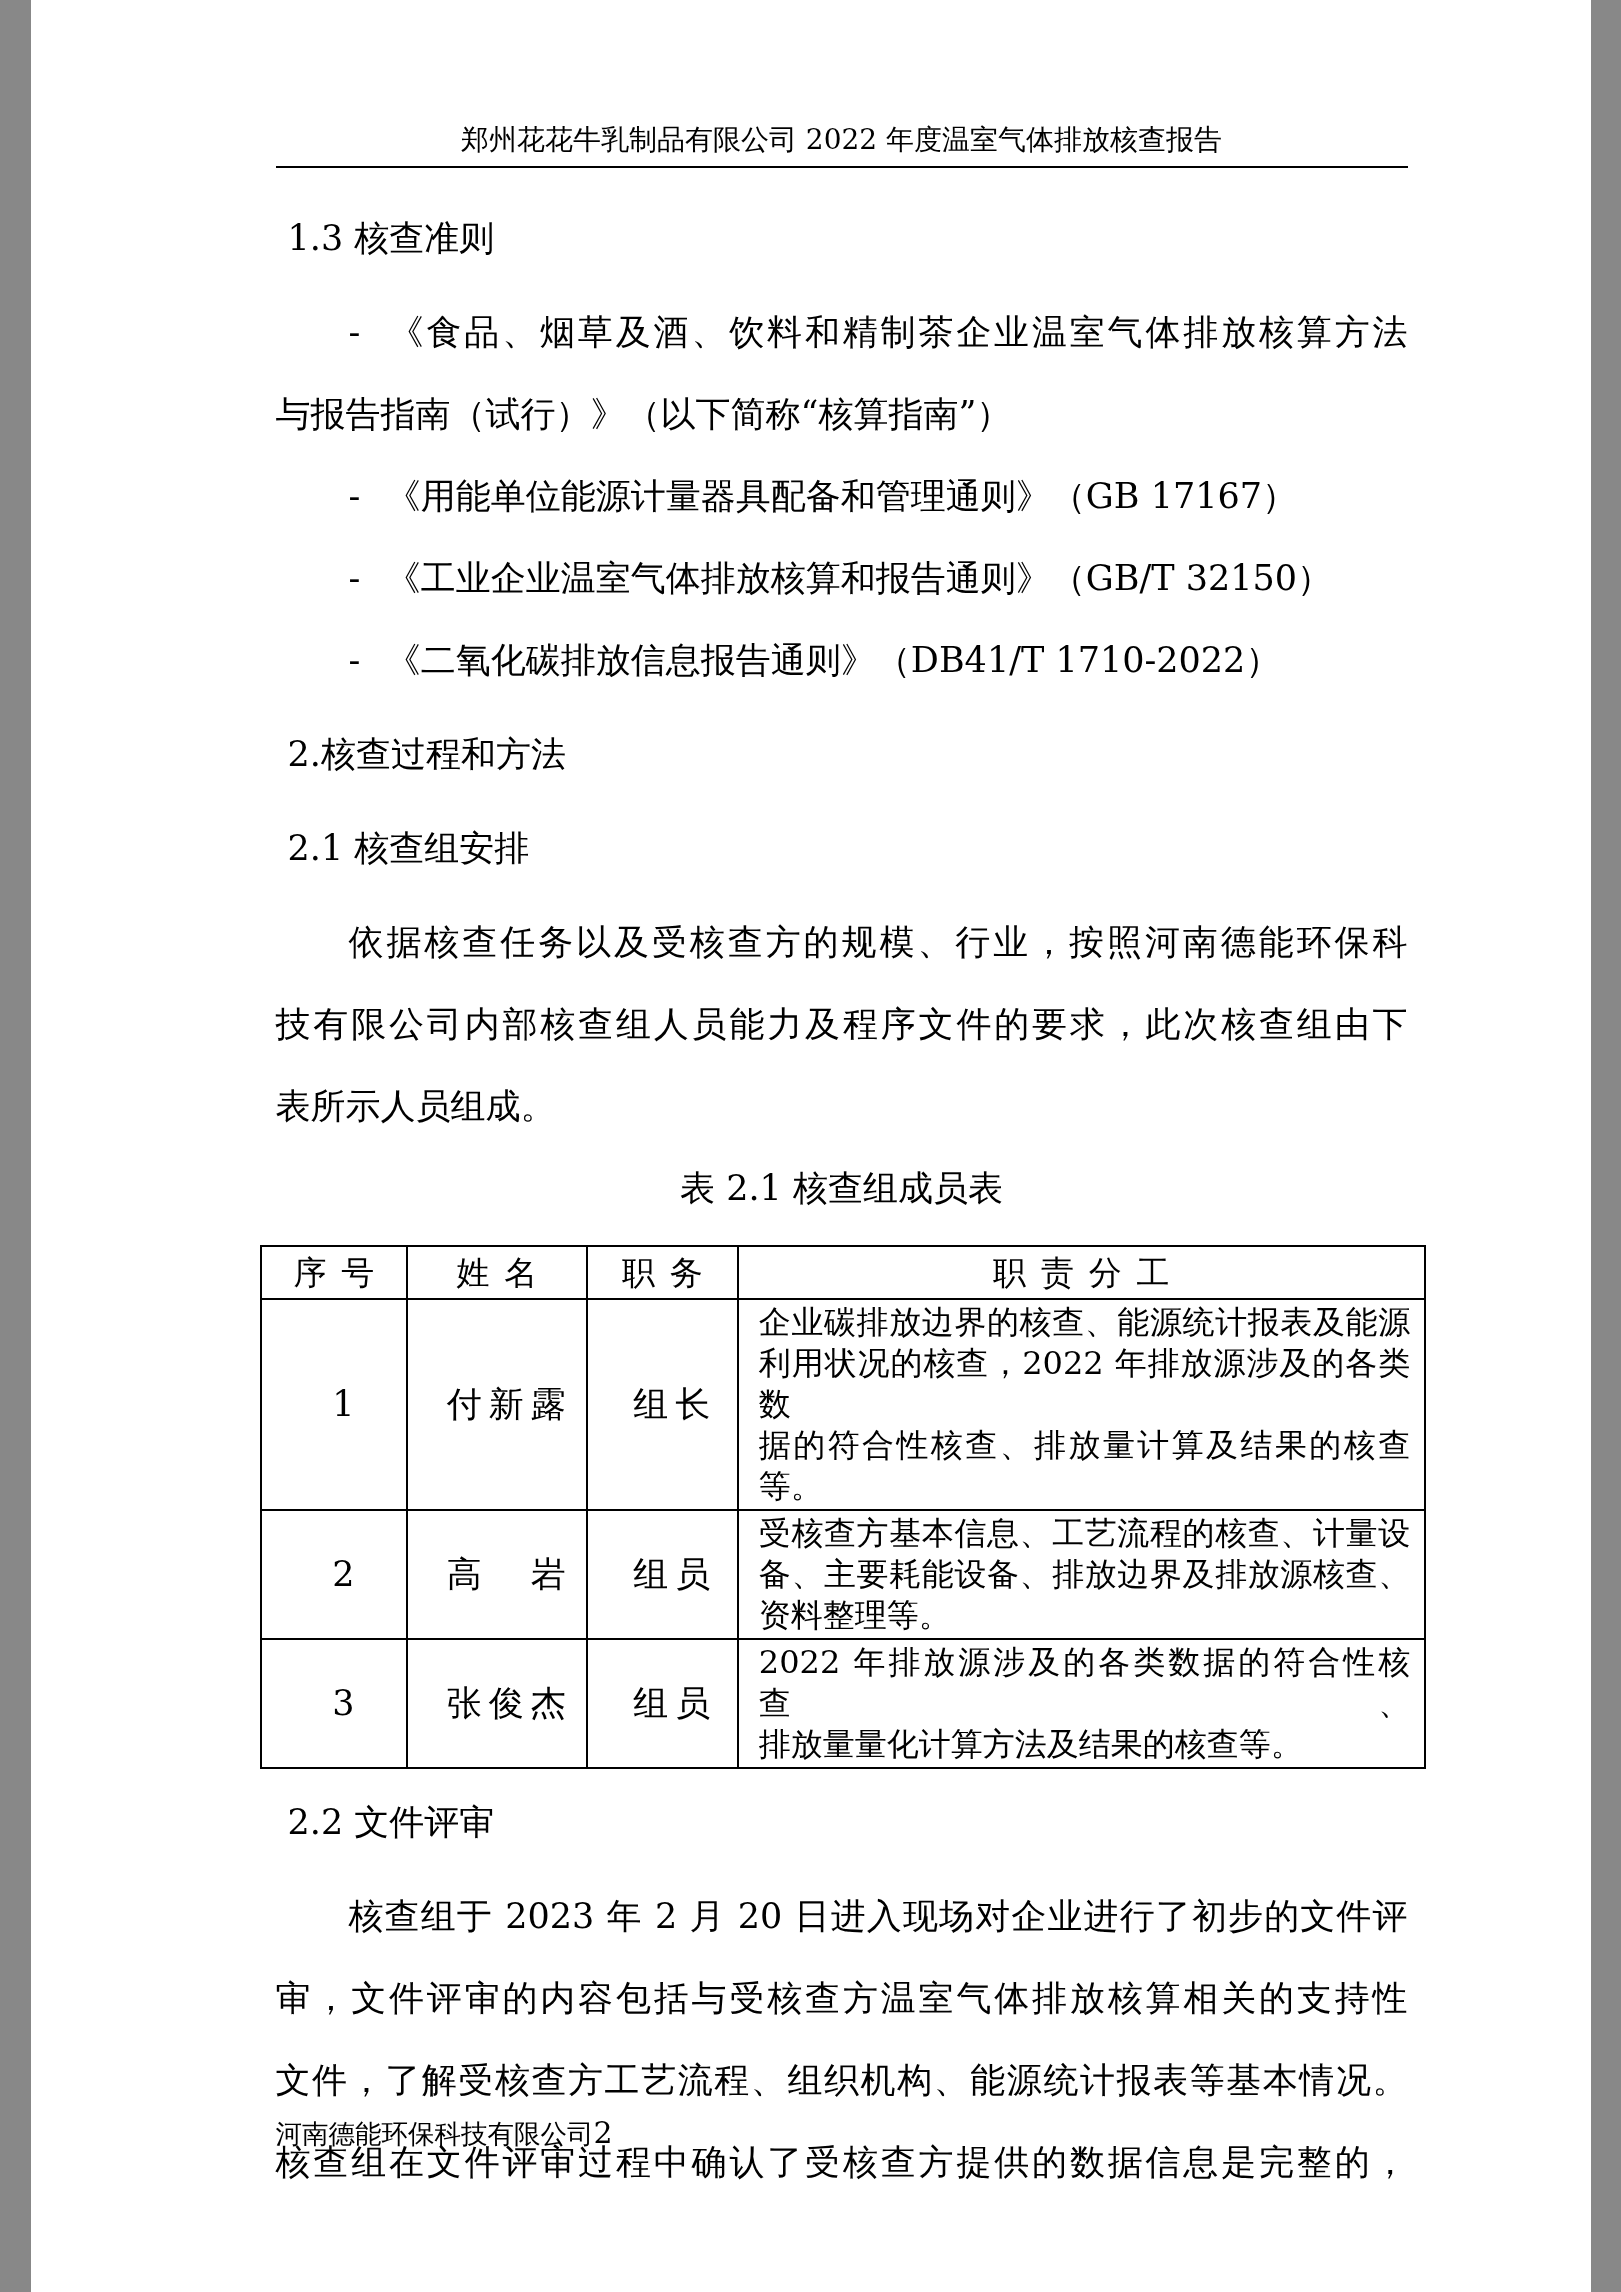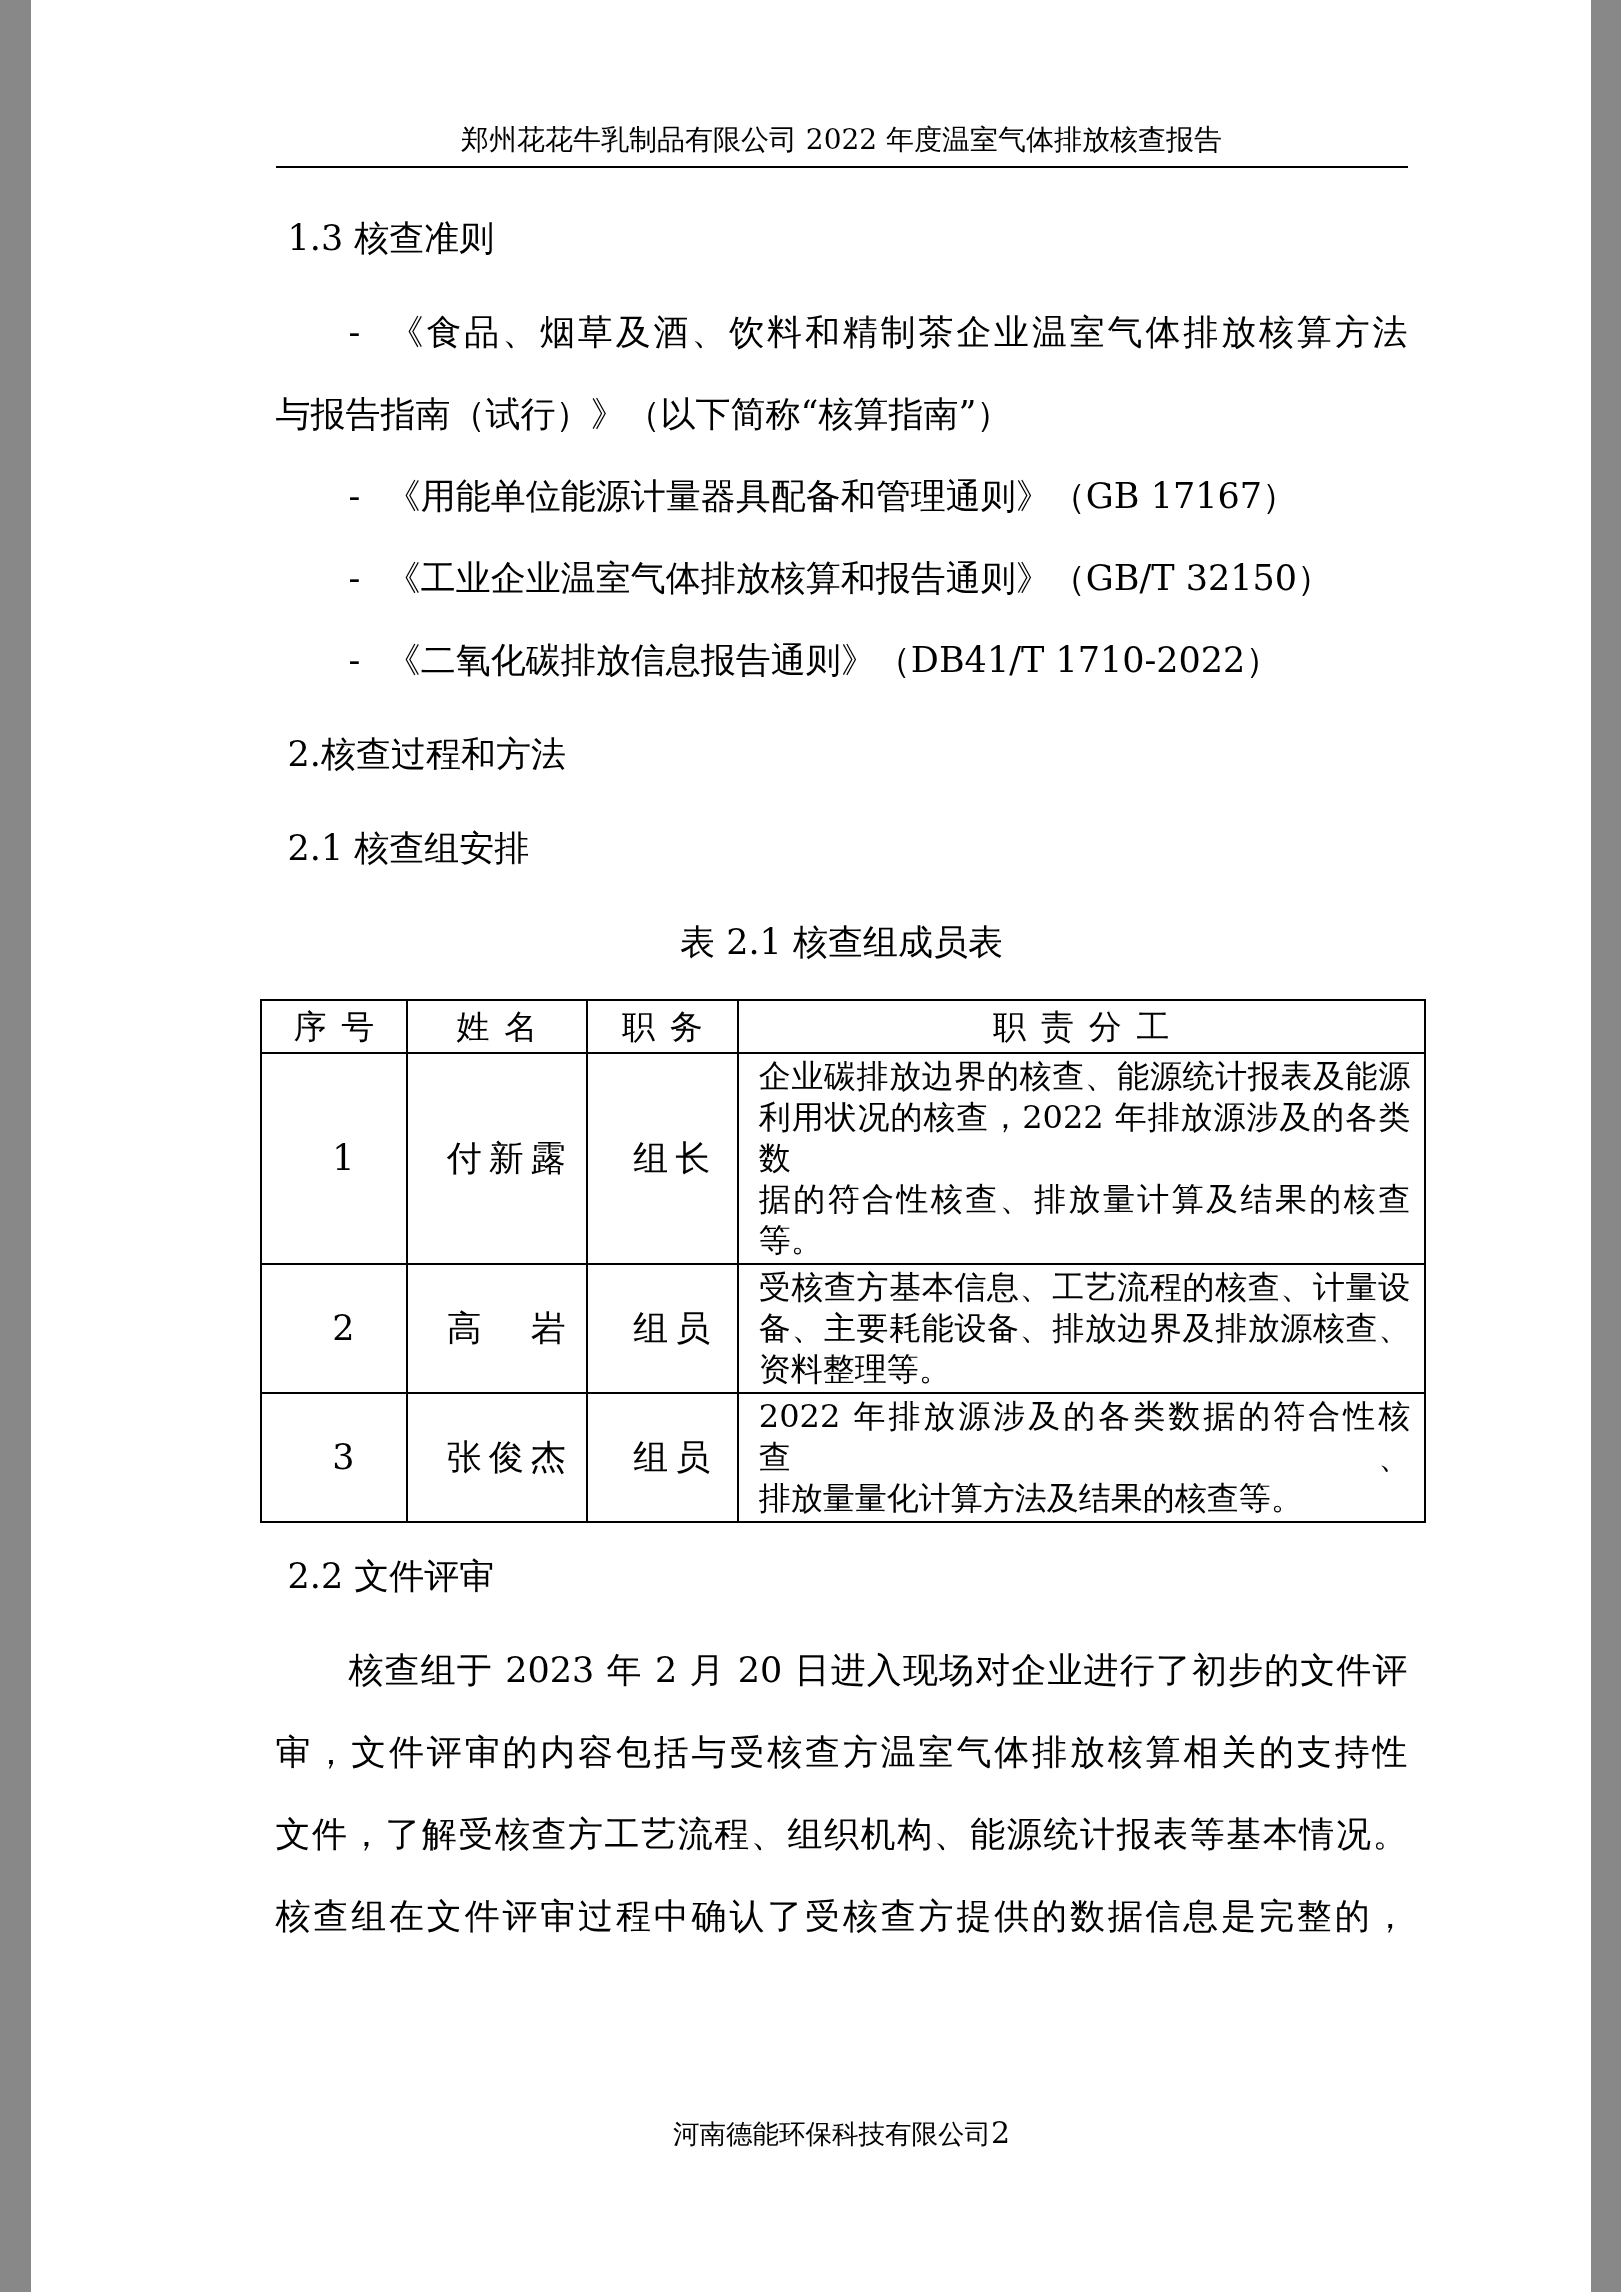--- a/index.html
+++ b/index.html
@@ -63,21 +63,21 @@
   td.c-duty{
     font-size:32px;line-height:41px;
     padding:2px 13.7px;
     vertical-align:middle;
   }
   .duty-line{text-align:justify;text-align-last:justify;}
   .duty-line.last{text-align-last:left;}
   
   .footer{
     position:absolute;left:245px;width:1132px;top:2115px;
-    display:flex;justify-content:center;align-items:baseline;
+    display:flex;justify-content:flex-start;align-items:baseline;
   }
   .footer .company{font-size:26.5px;}
   .footer .page-num{font-size:30px;}
 </style>
 </head>
 <body>
 
 <div class="page">
 
   <header class="doc-header">
@@ -93,20 +93,25 @@
         <div class="line">与报告指南（试行）》（以下简称“核算指南”）</div>
         <div class="line bullet-first"><span class="dash">-</span>《用能单位能源计量器具配备和管理通则》（GB 17167）</div>
         <div class="line bullet-first"><span class="dash">-</span>《工业企业温室气体排放核算和报告通则》（GB/T 32150）</div>
         <div class="line bullet-first"><span class="dash">-</span>《二氧化碳排放信息报告通则》（DB41/T 1710-2022）</div>
       </div>
 
     <h2 class="line heading">2.核查过程和方法</h2>
 
     <h2 class="line heading">2.1 核查组安排</h2>
 
+    <div id="para-2-1" class="para">
+        <div class="line indent j">依据核查任务以及受核查方的规模、行业，按照河南德能环保科</div>
+        <div class="line j">技有限公司内部核查组人员能力及程序文件的要求，此次核查组由下</div>
+        <div class="line">表所示人员组成。</div>
+      </div>
 
     <div class="line table-title">表 2.1 核查组成员表</div>
 
     <table class="members">
       <colgroup>
         <col style="width:146px">
         <col style="width:180px">
         <col style="width:151px">
         <col style="width:687px">
       </colgroup>

